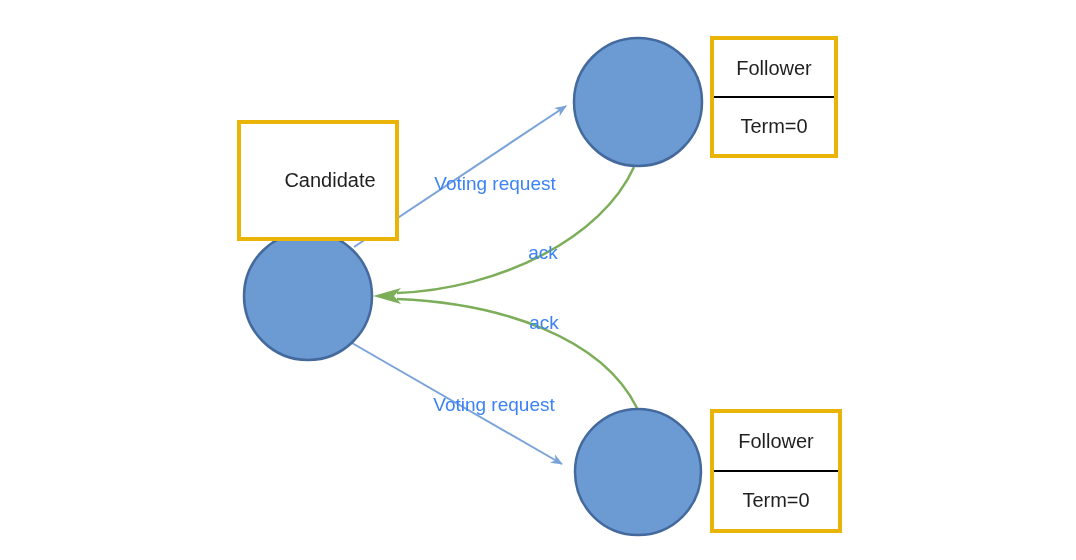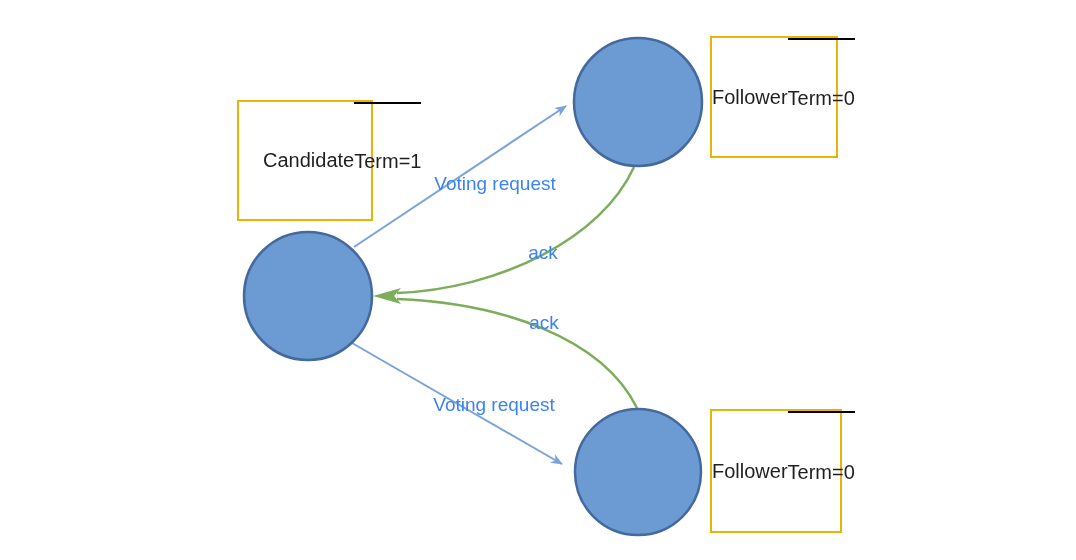--- a/index.html
+++ b/index.html
@@ -25,24 +25,24 @@
   }
   .ack-line {
     stroke: #7CAE5A;
     stroke-width: 2.5;
     fill: none;
   }
 
   .node-box {
     position: absolute;
     box-sizing: border-box;
-    border: 2px solid #eab308;
+    border: 4px solid #eab308;
     background: #ffffff;
     display: flex;
-    flex-direction: row;
+    flex-direction: column;
   }
   .node-box .cell {
     flex: 1;
     display: flex;
     align-items: center;
     justify-content: center;
     font-size: 20px;
     color: #1F1F1F;
     white-space: nowrap;
   }
@@ -73,23 +73,22 @@
 
     <path d="M 634,167 C 602,238 500,289 397,293" class="ack-line"></path>
     <path d="M 637,408 C 602,337 500,303 397,299" class="ack-line"></path>
     <polygon points="373,296 401,288 394,296 401,304" fill="#7CAE5A"></polygon>
 
     <circle cx="308" cy="296" r="64" class="node-circle"></circle>
     <circle cx="638" cy="102" r="64" class="node-circle"></circle>
     <circle cx="638" cy="472" r="63" class="node-circle"></circle>
   </svg>
 
-  <div class="node-box" style="left:237px; top:100px; width:136px; height:121px;padding-left:24px;">
+  <div class="node-box" style="left:237px; top:120px; width:162px; height:121px;padding-left:24px;">
     <div class="cell">Candidate</div>
-    <div class="cell">Term=1</div>
   </div>
 
   <div class="node-box" style="left:710px; top:36px; width:128px; height:122px;">
     <div class="cell">Follower</div>
     <div class="cell">Term=0</div>
   </div>
 
   <div class="node-box" style="left:710px; top:409px; width:132px; height:124px;">
     <div class="cell">Follower</div>
     <div class="cell">Term=0</div>

